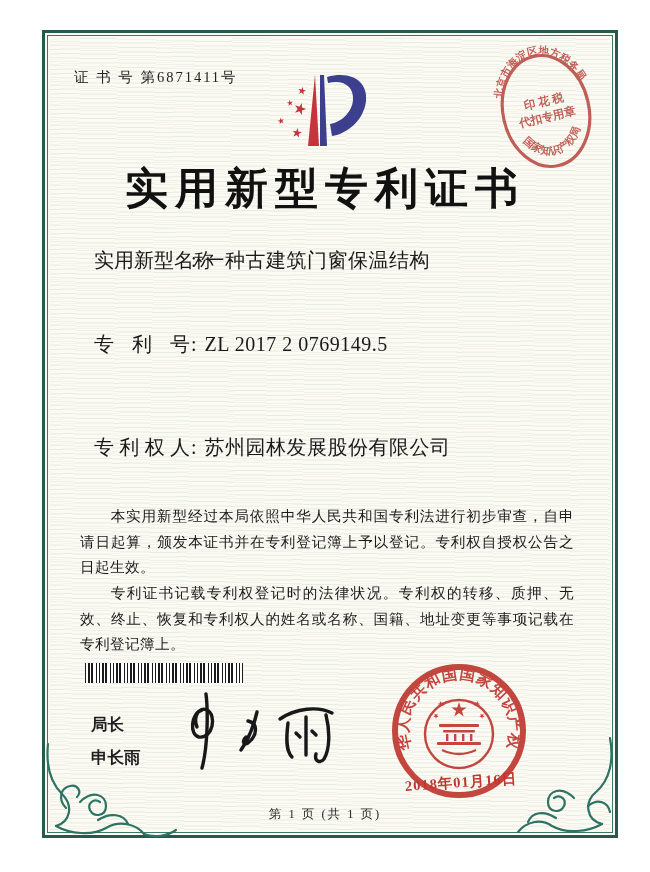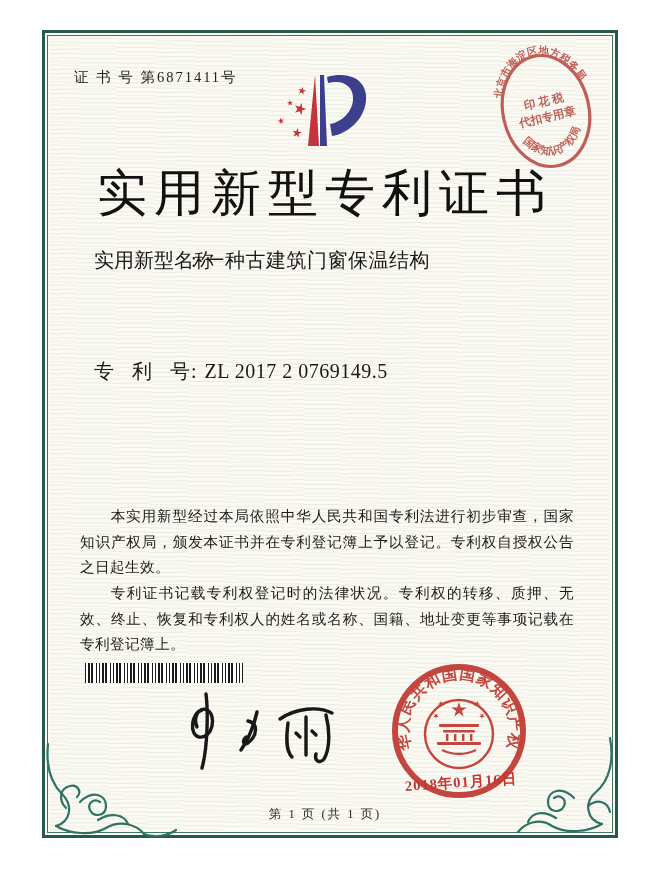--- a/index.html
+++ b/index.html
@@ -11,21 +11,21 @@
   .frame-inner{position:absolute;inset:2px;border:1.5px solid #3c7767;}
   .texture{position:absolute;inset:5px;
      background:
        repeating-linear-gradient(1.5deg, rgba(70,140,118,0.075) 0 1px, rgba(0,0,0,0) 1px 4px),
        repeating-linear-gradient(-1deg, rgba(70,140,118,0.05) 0 1px, rgba(0,0,0,0) 1px 5px);}
   .content{position:absolute;inset:0;padding-left:30px;}
 
   .cert-no{position:absolute;left:74px;top:68px;font-size:14.5px;letter-spacing:2px;color:#222;}
 
   .title{position:absolute;left:0;right:0;top:160px;text-align:center;
-         font-size:50px;font-weight:normal;letter-spacing:7px;color:#111;}
+         font-size:43px;font-weight:bold;letter-spacing:7px;color:#111;}
 
   .field-row{position:absolute;left:75px;font-size:20px;color:#191919;white-space:nowrap;margin-left:19px;}
   .f-label{display:inline-block;width:96px;text-align:justify;text-align-last:justify;}
   .f-colon{display:inline-block;margin:0 8px 0 1px;}
   .f-value{letter-spacing:0.5px;}
 
   .body-text{position:absolute;left:80px;top:504px;width:494px;
              font-size:14.6px;line-height:1.76;text-align:justify;color:#1b1b1b;letter-spacing:0.4px;}
   .body-text p{margin:0;text-indent:2.1em;}
 
@@ -95,31 +95,38 @@
       <use href="#st" transform="translate(47,39) scale(6.2) rotate(18)"></use>
       <use href="#st" transform="translate(28,51) scale(3.4) rotate(-14)"></use>
       <use href="#st" transform="translate(44,63) scale(5.0) rotate(10)"></use>
     </svg>
 
     <div class="title">实用新型专利证书</div>
 
     <div class="field-row" style="top:247px">
       <span class="f-label">实用新型名称</span><span class="f-colon">:</span><span class="f-value">一种古建筑门窗保温结构</span>
     </div>
-    <div class="field-row" style="top:358px">
+    <div class="field-row" style="top:331px">
       <span class="f-label">专利号</span><span class="f-colon">:</span><span class="f-value">ZL 2017 2 0769149.5</span>
+    </div>
+    <div class="field-row" style="top:434px">
+      <span class="f-label">专利权人</span><span class="f-colon">:</span><span class="f-value">苏州园林发展股份有限公司</span>
     </div>
 
     <div class="body-text">
-      <p>本实用新型经过本局依照中华人民共和国专利法进行初步审查，国家知识产权局，颁发本证书并在专利登记簿上予以登记。专利权自授权公告之日起生效。</p>
+      <p>本实用新型经过本局依照中华人民共和国专利法进行初步审查，自申请日起算，颁发本证书并在专利登记簿上予以登记。专利权自授权公告之日起生效。</p>
       <p>专利证书记载专利权登记时的法律状况。专利权的转移、质押、无效、终止、恢复和专利权人的姓名或名称、国籍、地址变更等事项记载在专利登记簿上。</p>
     </div>
 
     <div class="barcode"></div>
 
+    <div class="director">
+      <div>局长</div>
+      <div>申长雨</div>
+    </div>
 
     <svg class="sig-svg" width="165" height="85" viewBox="0 0 165 85">
       <g fill="none" stroke="#181818" stroke-width="3.4" stroke-linecap="round" stroke-linejoin="round">
         <path d="M20,20 C9,23 7,45 17,47 C31,49 35,25 25,20 C17,16 11,27 15,37"></path>
         <path d="M24,4 C26,20 26,56 20,78"></path>
         <path d="M75,22 C72,35 66,50 59,60"></path>
         <path d="M66,31 C76,33 76,45 66,53 C61,56 60,50 64,47"></path>
         <path d="M98,29 C114,18 136,16 150,23"></path>
         <path d="M106,33 C104,49 104,61 110,67"></path>
         <path d="M144,25 C148,41 148,59 142,69 C138,74 132,71 134,64"></path>

